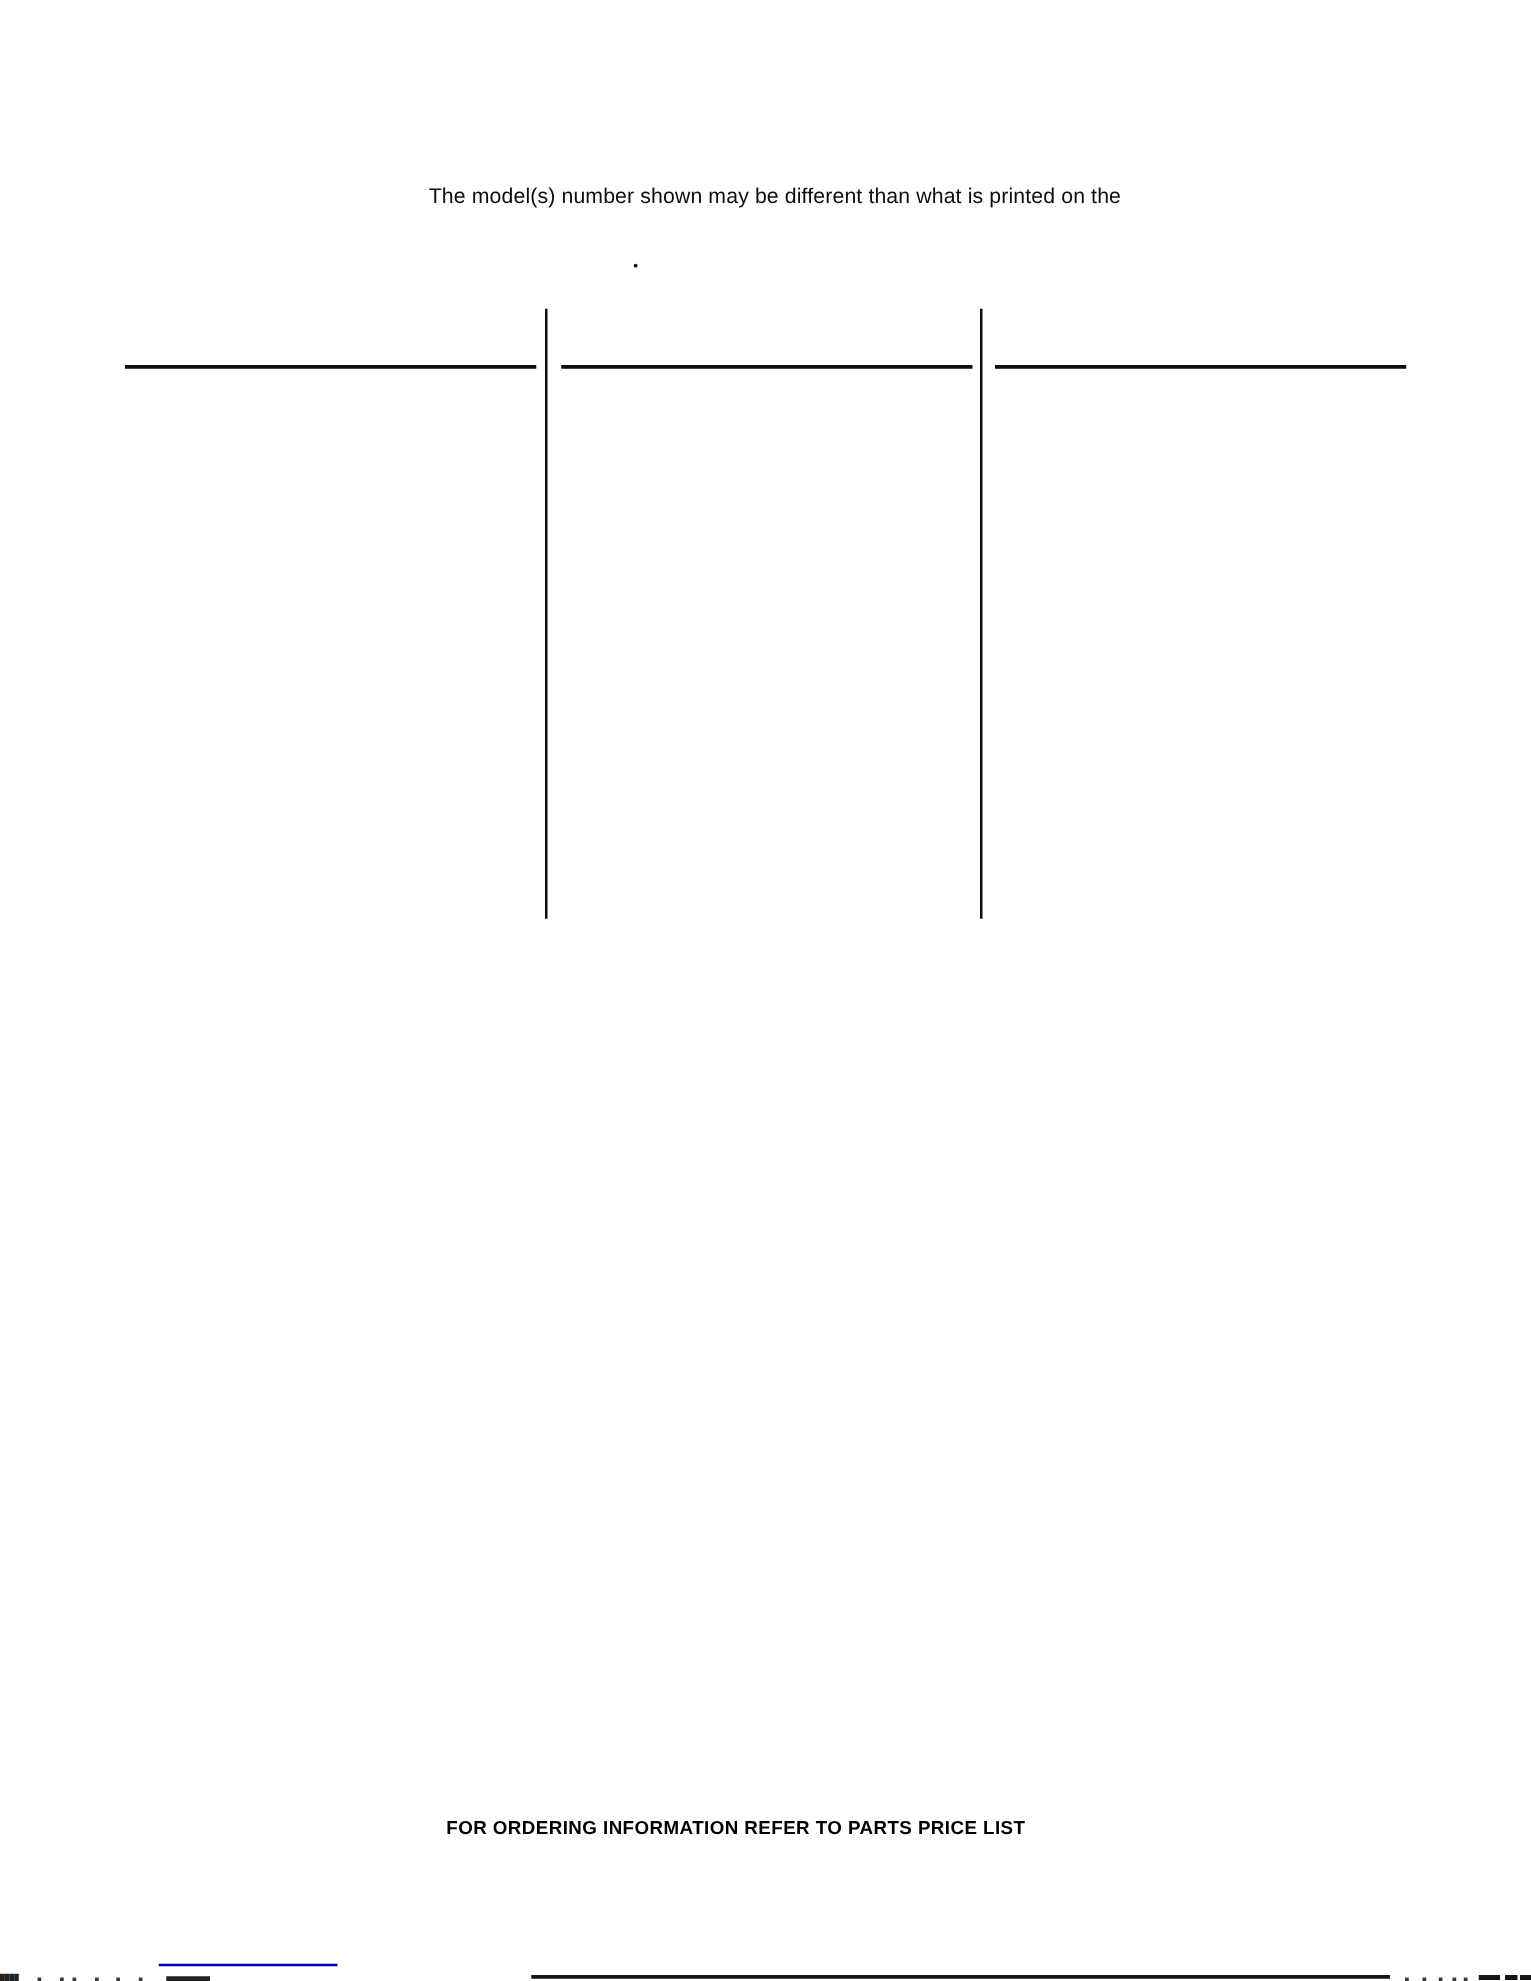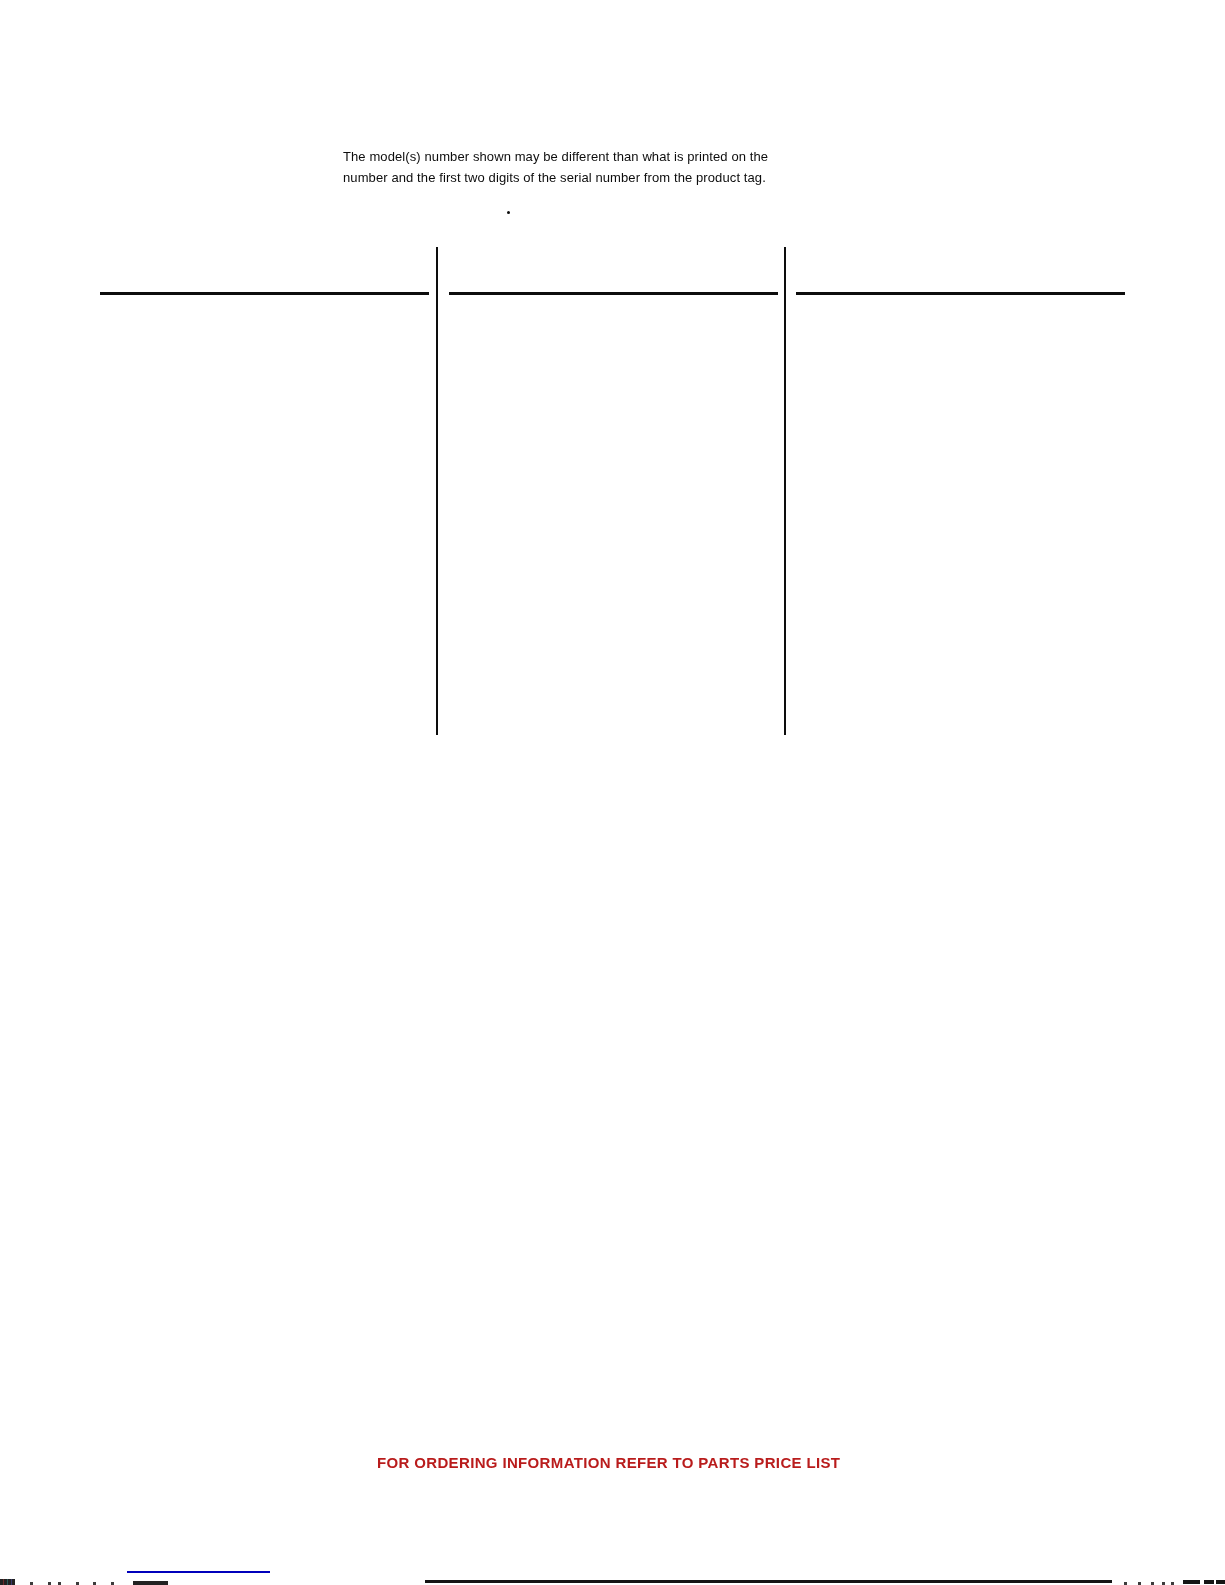--- a/index.html
+++ b/index.html
@@ -14,21 +14,21 @@
     background: #ffffff;
     font-family: "Liberation Sans", sans-serif;
     overflow: hidden;
   }
   .note {
     position: absolute;
     left: 343px;
     top: 146px;
     width: 640px;
     color: #0d0d0d;
-    font-size: 13px;
+    font-size: 17px;
     line-height: 21px;
     letter-spacing: 0.1px;
   }
   .stray-dot {
     position: absolute;
     left: 507px;
     top: 211px;
     width: 3px;
     height: 3px;
     background: #0d0d0d;
@@ -47,23 +47,23 @@
     position: absolute;
     top: 247px;
     width: 2px;
     height: 488px;
     background: #0d0d0d;
   }
   .col-divider.first  { left: 436px; }
   .col-divider.second { left: 784px; }
   .footer-line {
     position: absolute;
-    left: 377px;
+    left: 357px;
     top: 1454px;
-    color: #b91c1c;
+    color: #000000;
     font-size: 15px;
     font-weight: bold;
     letter-spacing: 0.35px;
     white-space: nowrap;
   }
   .link-underline {
     position: absolute;
     left: 127px;
     top: 1571px;
     width: 143px;
@@ -83,21 +83,20 @@
   .a-line  { left: 425px; top: 1580px; width: 687px; height: 3px; background: #151515; }
   .a-dash  { top: 1580px; height: 4px; background: #151515; }
 </style>
 </head>
 <body>
 
 <div class="page">
 
   <div class="note">
     <div>The model(s) number shown may be different than what is printed on the</div>
-    <div>number and the first two digits of the serial number from the product tag.</div>
   </div>
 
   <div class="stray-dot"></div>
 
   <div class="col-rule left"></div>
   <div class="col-rule center"></div>
   <div class="col-rule right"></div>
 
   <div class="col-divider first"></div>
   <div class="col-divider second"></div>

